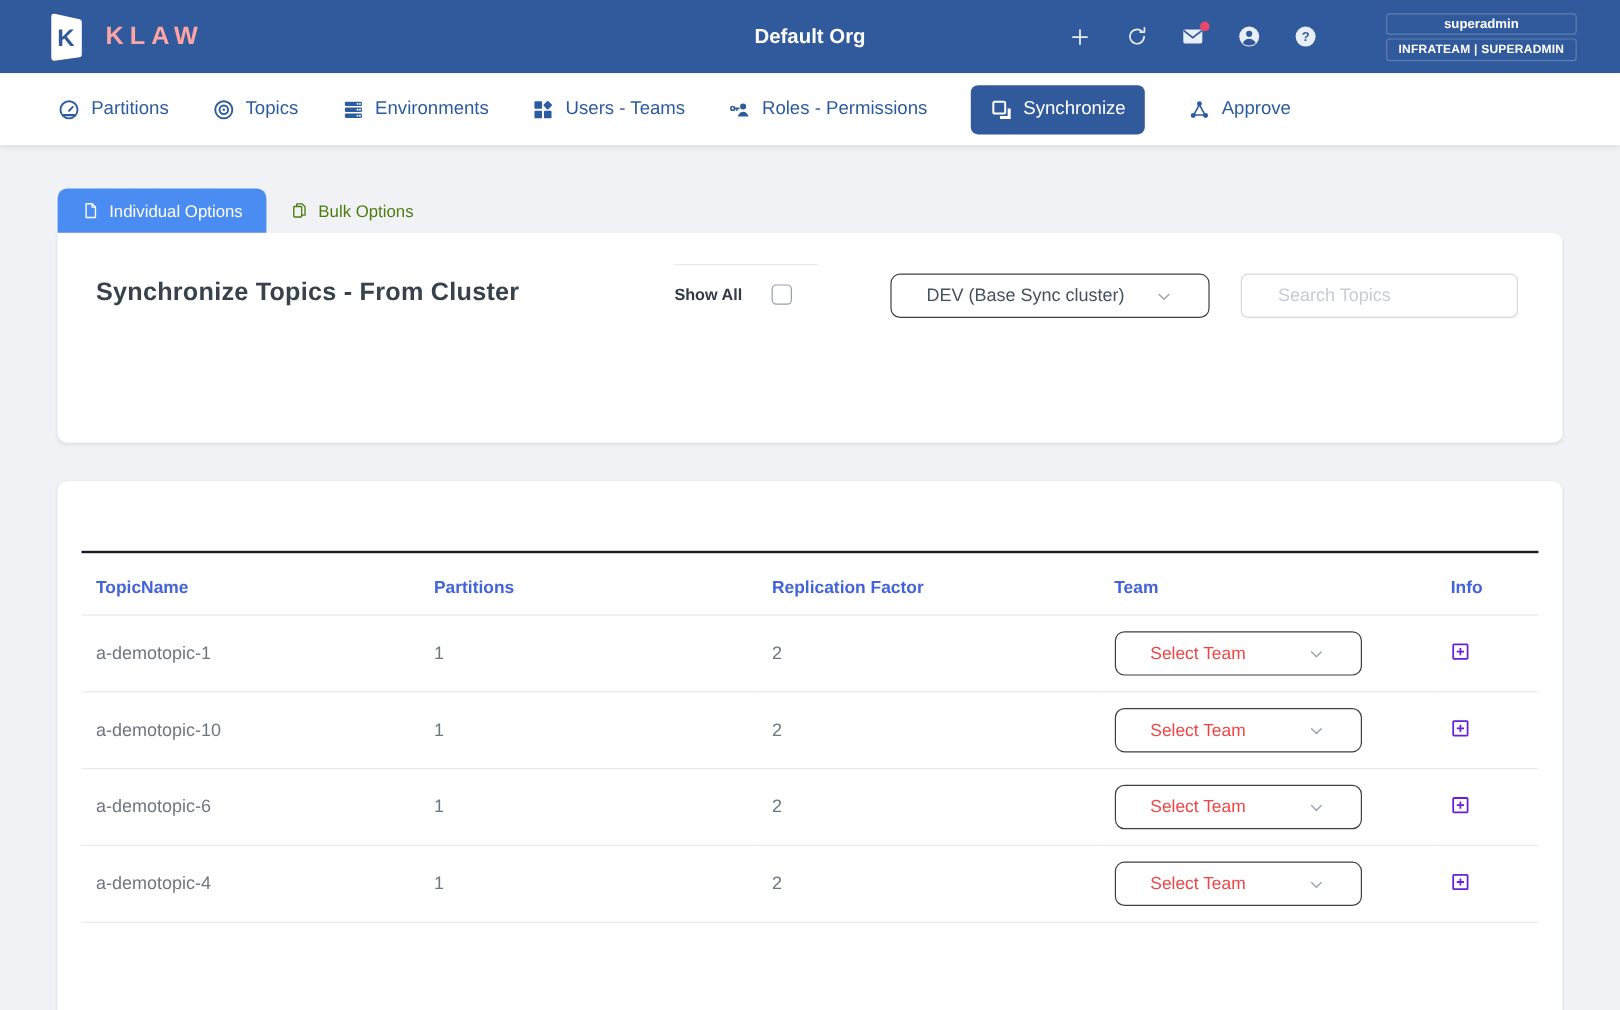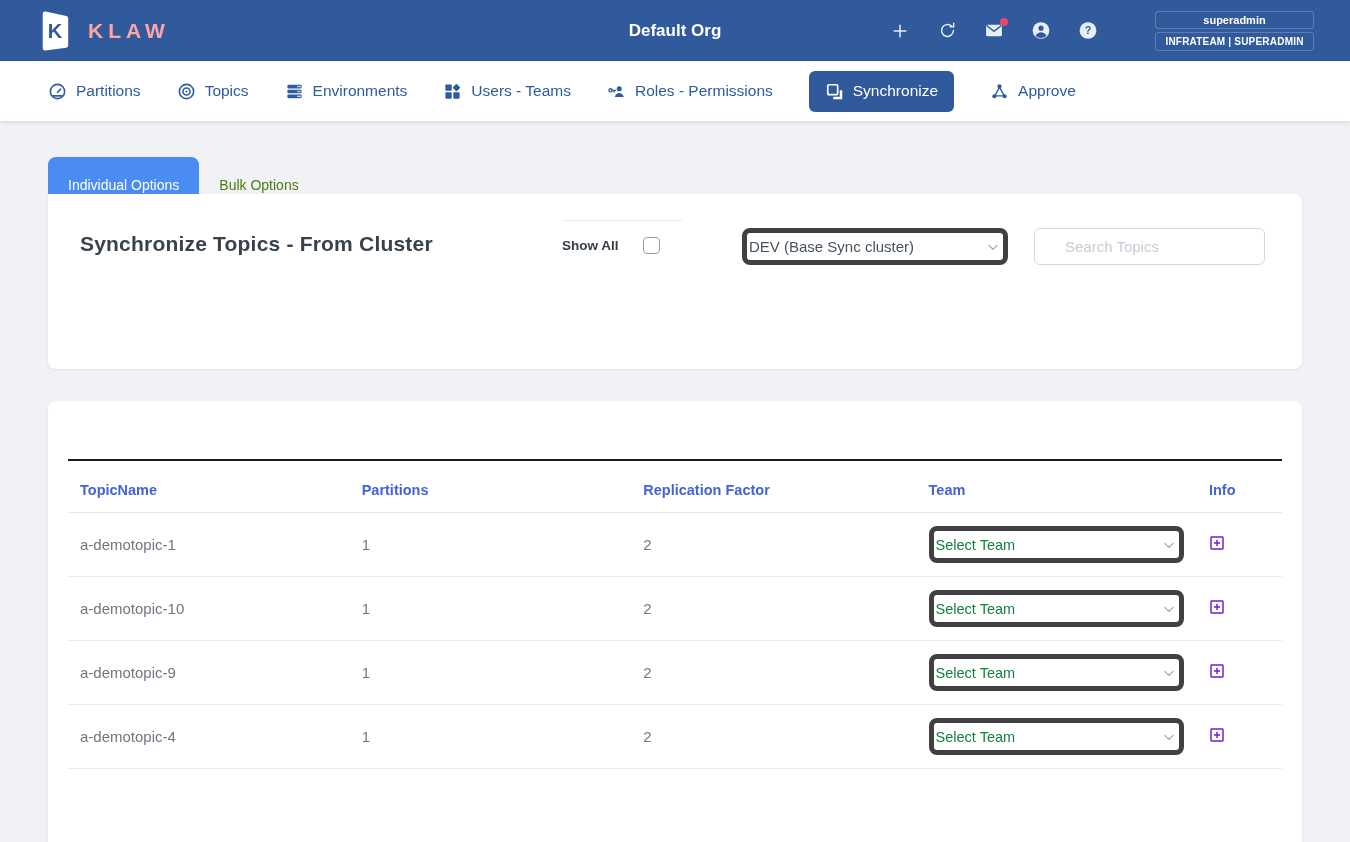--- a/index.html
+++ b/index.html
@@ -32,55 +32,55 @@
   .nav-item { display:flex; align-items:center; gap:9px; color:#2d5b9f;
     font-size:15.5px; font-weight:500; cursor:pointer; white-space:nowrap; }
   .nav-item svg { width:19px; height:19px; flex:0 0 auto; }
   .nav-item.active { background:#315a9c; color:#fff; padding:11px 16px;
     border-radius:6px; }
 
   
   .main { padding:36px 48px 0; }
   .tabs { display:flex; align-items:flex-end; }
   .tab { height:37px; display:inline-flex; align-items:center; gap:8px;
-    padding:12px 20px; font-size:14px; border-radius:8px 8px 0 0; cursor:pointer;flex-direction:column; }
+    padding:12px 20px; font-size:14px; border-radius:8px 8px 0 0; cursor:pointer; }
   .tab.active { background:#4a8cf2; color:#fff; font-weight:500; }
   .tab.inactive { color:#4d7c0f; }
   .tab svg { width:15px; height:15px; }
 
   .card { background:#fff; border-radius:8px; box-shadow:0 1px 3px rgba(16,24,40,.08); }
   .card.panel { border-top-left-radius:0; height:175px; padding:26px 32px; }
 
   .panel-row { display:flex; align-items:flex-start; }
   .panel-title { font-size:21px; font-weight:600; color:#37424d; flex:0 0 482px;
     margin-top:12px; letter-spacing:.2px; }
   .showall { flex:0 0 120px; border-top:1px solid #e7eaee; padding-top:16px;
     display:flex; align-items:center; gap:24px; margin-top:0; }
   .showall-label { font-size:13.5px; font-weight:700; color:#333c46; white-space:nowrap; }
   .checkbox { width:17px; height:17px; border:1px solid #97a0ab; border-radius:4px;
     background:#fff; cursor:pointer; flex:0 0 auto; }
-  .select-ctl { height:37px; border:5px solid #404040; border-radius:8px;
+  .select-ctl { height:37px; border:1px solid #404040; border-radius:8px;
     display:flex; align-items:center; justify-content:space-between;
-    padding:0 2px; cursor:pointer; background:#fff; }
+    padding:0 29px; cursor:pointer; background:#fff; }
   .cluster-select { width:266px; margin-left:60px; margin-top:8px;
     color:#47525e; font-size:15px; }
   .chev { width:16px; height:16px; color:#9aa3ad; flex:0 0 auto; }
   .search-input { width:231px; height:37px; margin-left:26px; margin-top:8px;
     border:1px solid #d5d9df; border-radius:6px; padding:0 30px; font-size:15px;
     color:#47525e; outline:none; font-family:inherit; }
   .search-input::placeholder { color:#c6ccd4; }
 
   .card.tablecard { margin-top:32px; height:540px; padding:36px 20px 0; }
   .table-wrap { border-top:2px solid #171c24;margin-top:22px; }
   table { width:100%; border-collapse:collapse; table-layout:fixed; }
   thead th { text-align:left; font-size:14.5px; font-weight:700; color:#4263d9;
     padding:21px 12px 14px; border-bottom:1px solid #e5e8ec; }
   tbody td { padding:13px 12px; border-bottom:1px solid #e7eaee; color:#6e7781;
     font-size:15px; }
-  .team-select { width:255px; color:#15803d; font-size:14.5px; }
+  .team-select { width:206px; color:#ef4444; font-size:14.5px; }
   .addbox { width:16px; height:16px; color:#661fe0; cursor:pointer; display:inline-flex; }
 </style>
 </head>
 <body>
 
 <header class="topbar">
   <div class="brand">
     <svg class="brand-mark" viewBox="0 0 40 44">
       <polygon points="9,3 32,8 32,38 9,41" fill="#ffffff" stroke="#ffffff" stroke-width="5" stroke-linejoin="round"></polygon>
       <text x="20" y="30" font-size="22" font-weight="bold" fill="#315a9c" text-anchor="middle" font-family="Liberation Sans, sans-serif">K</text>
@@ -292,21 +292,21 @@
                   <svg viewBox="0 0 24 24" fill="none" width="16" height="16">
                     <rect x="3" y="3" width="18" height="18" rx="1" stroke="currentColor" stroke-width="2.2"></rect>
                     <path d="M12 7.5v9M7.5 12h9" stroke="currentColor" stroke-width="2.2"></path>
                   </svg>
                 </span>
               </td>
             </tr>
 
 
             <tr>
-              <td>a-demotopic-9</td>
+              <td>a-demotopic-6</td>
               <td>1</td>
               <td>2</td>
               <td>
                 <div class="select-ctl team-select">
                   <span>Select Team</span>
                   <svg class="chev" viewBox="0 0 24 24" fill="none">
                     <path d="M6 9.5l6 6 6-6" stroke="currentColor" stroke-width="1.8" stroke-linecap="round" stroke-linejoin="round"></path>
                   </svg>
                 </div>
               </td>

